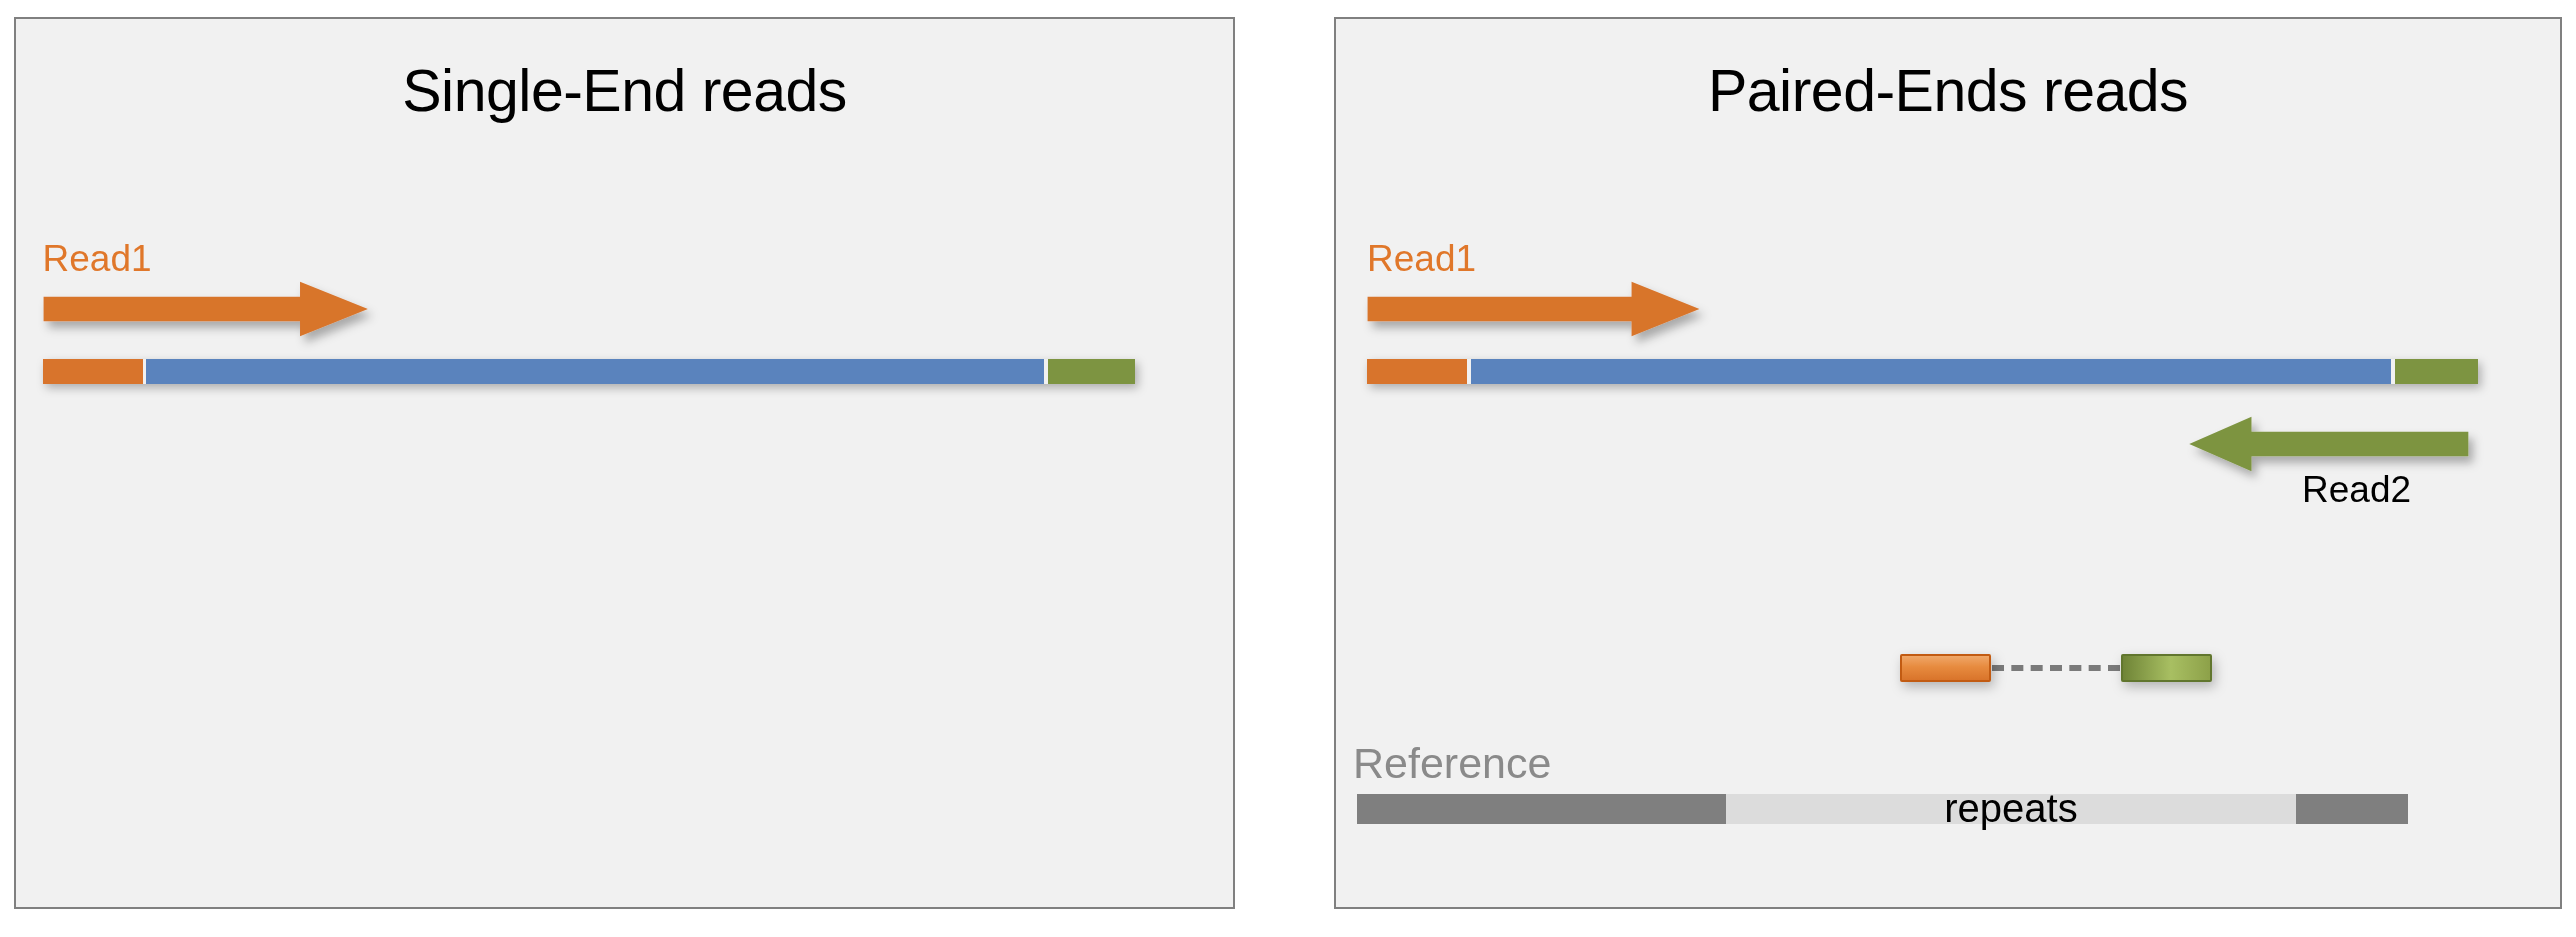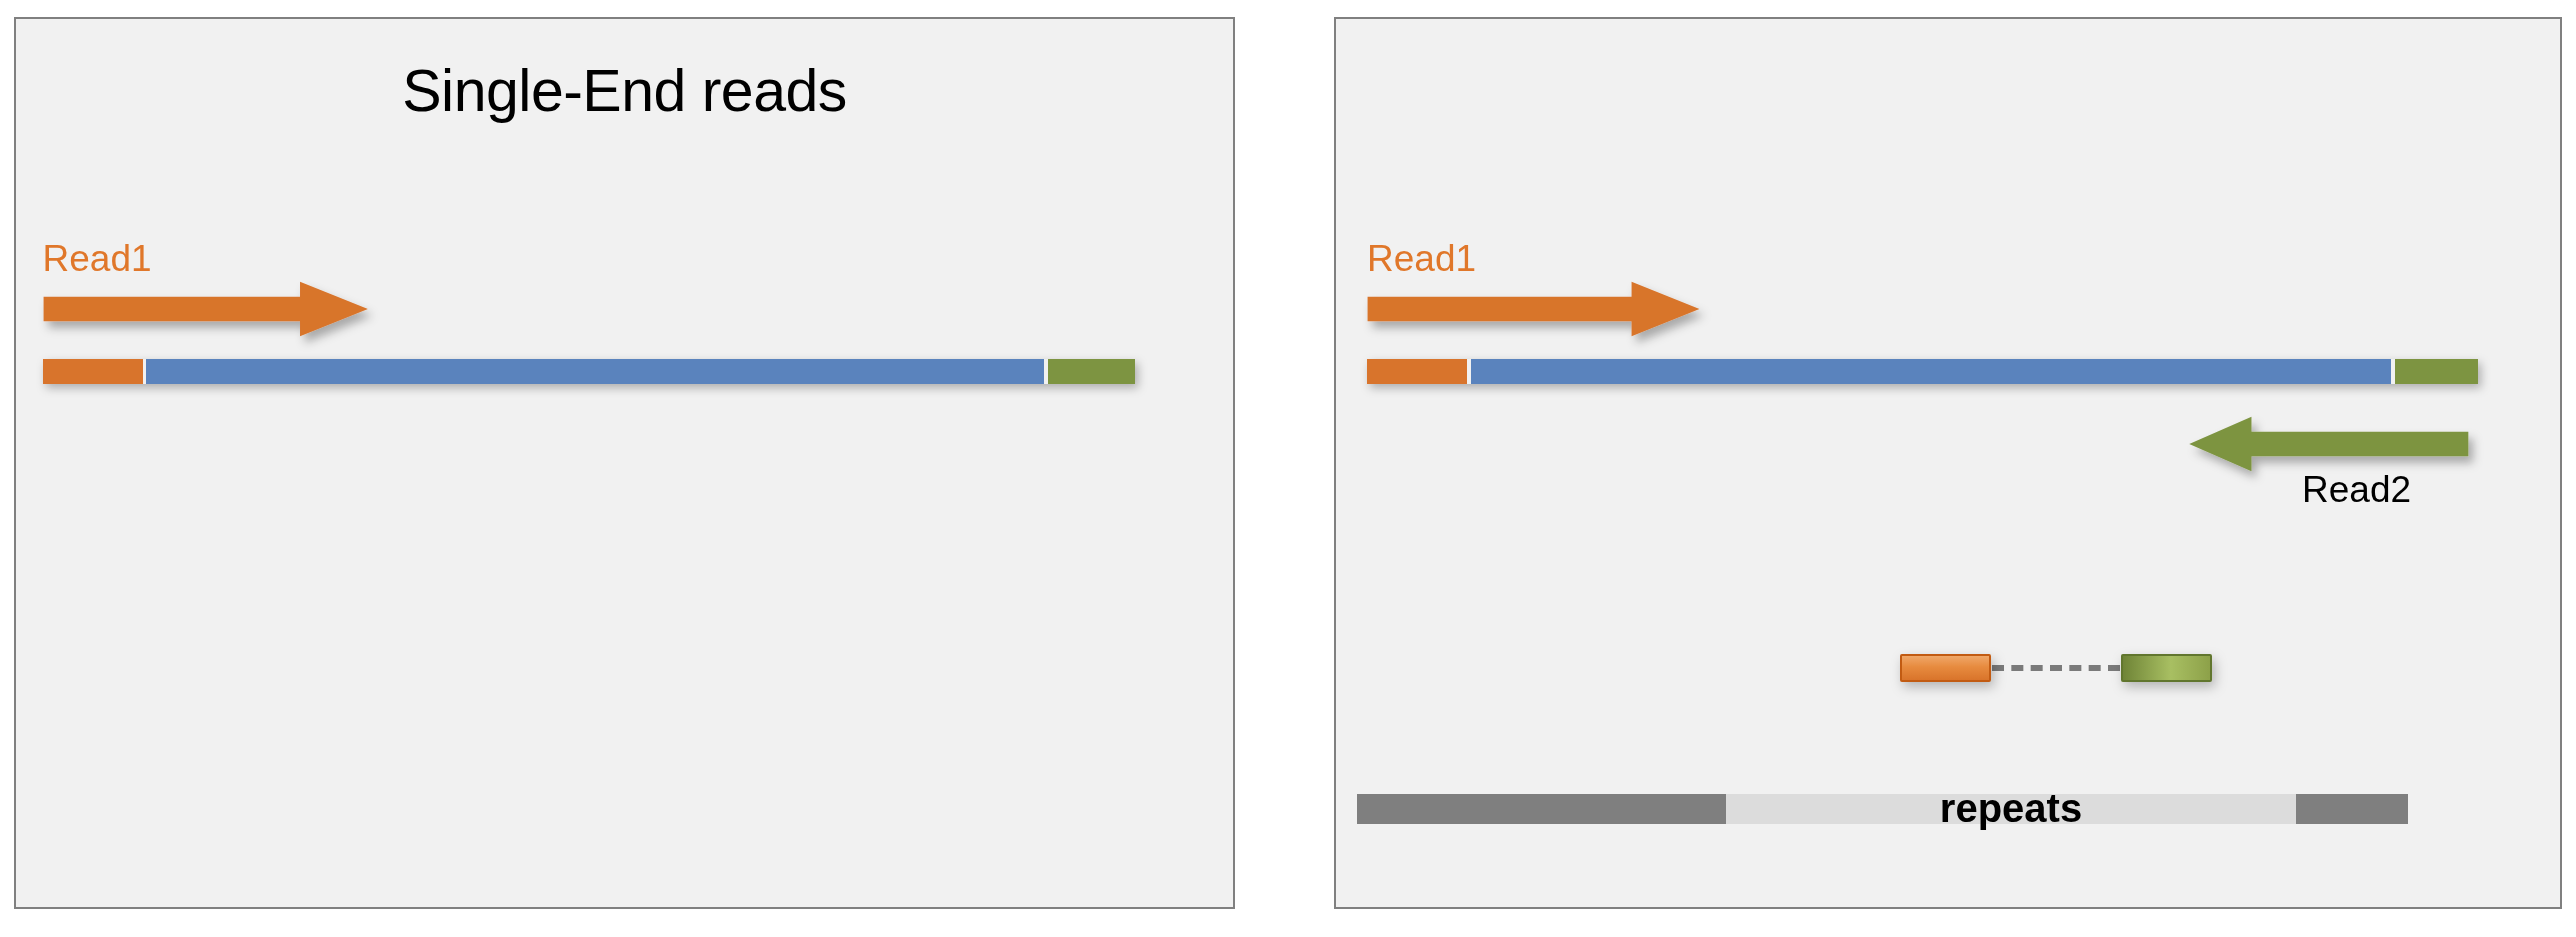--- a/index.html
+++ b/index.html
@@ -107,21 +107,20 @@
     width: 128px;
     margin: 0 0.9px;
   }
 
   
   .ref-track {
     position: absolute;
     height: 30px;
     display: flex;
     align-items: center;
-    font-weight: bold;
   }
   .ref-seg { height: 100%; }
   .ref-dark  { background: #7f7f7f; }
   .ref-light { background: #dcdcdc;
     display: flex; align-items: center; justify-content: center; }
   .repeats-text {
     font-size: 40px;
     color: #000000;
     font-family: "Liberation Sans", sans-serif;
     white-space: nowrap;
@@ -154,20 +153,21 @@
       <div class="seg seg-gap"></div>
       <div class="seg seg-blue" style="flex: 1 1 auto;"></div>
       <div class="seg seg-gap"></div>
       <div class="seg seg-green" style="width: 87px;"></div>
     </div>
 
   </div>
 
   <div class="panel" id="panel-right">
 
+    <div class="panel-title">Paired-Ends reads</div>
 
     <div class="read-label read1-label" style="left: 31px; top: 219px;">Read1</div>
 
     <svg class="arrow-svg" style="left: 31px; top: 257px;" width="350" height="66" viewBox="0 0 370 70">
       <defs>
         <filter id="shR1" x="-20%" y="-20%" width="160%" height="180%">
           <feDropShadow dx="5" dy="7" stdDeviation="5" flood-color="#000000" flood-opacity="0.3"></feDropShadow>
         </filter>
       </defs>
       <polygon points="0,22 280,22 280,6 352,35 280,64 280,48 0,48" fill="#d8742c" filter="url(#shR1)"></polygon>
@@ -191,20 +191,21 @@
     </svg>
 
     <div class="read-label read2-label" style="left: 966px; top: 450px;">Read2</div>
 
     <div class="matepair" style="left: 564px; top: 635px;">
       <div class="mate-box mate-orange"></div>
       <div class="mate-dash"></div>
       <div class="mate-box mate-green"></div>
     </div>
 
+    <div class="ref-label" style="position:absolute; left: 17px; top: 720px;">Reference</div>
 
     <div class="ref-track" style="left: 21px; top: 775px; width: 1051px;">
       <div class="ref-seg ref-dark" style="width: 369px;"></div>
       <div class="ref-seg ref-light" style="flex: 1 1 auto;">
         <span class="repeats-text">repeats</span>
       </div>
       <div class="ref-seg ref-dark" style="width: 112px;"></div>
     </div>
 
   </div>

